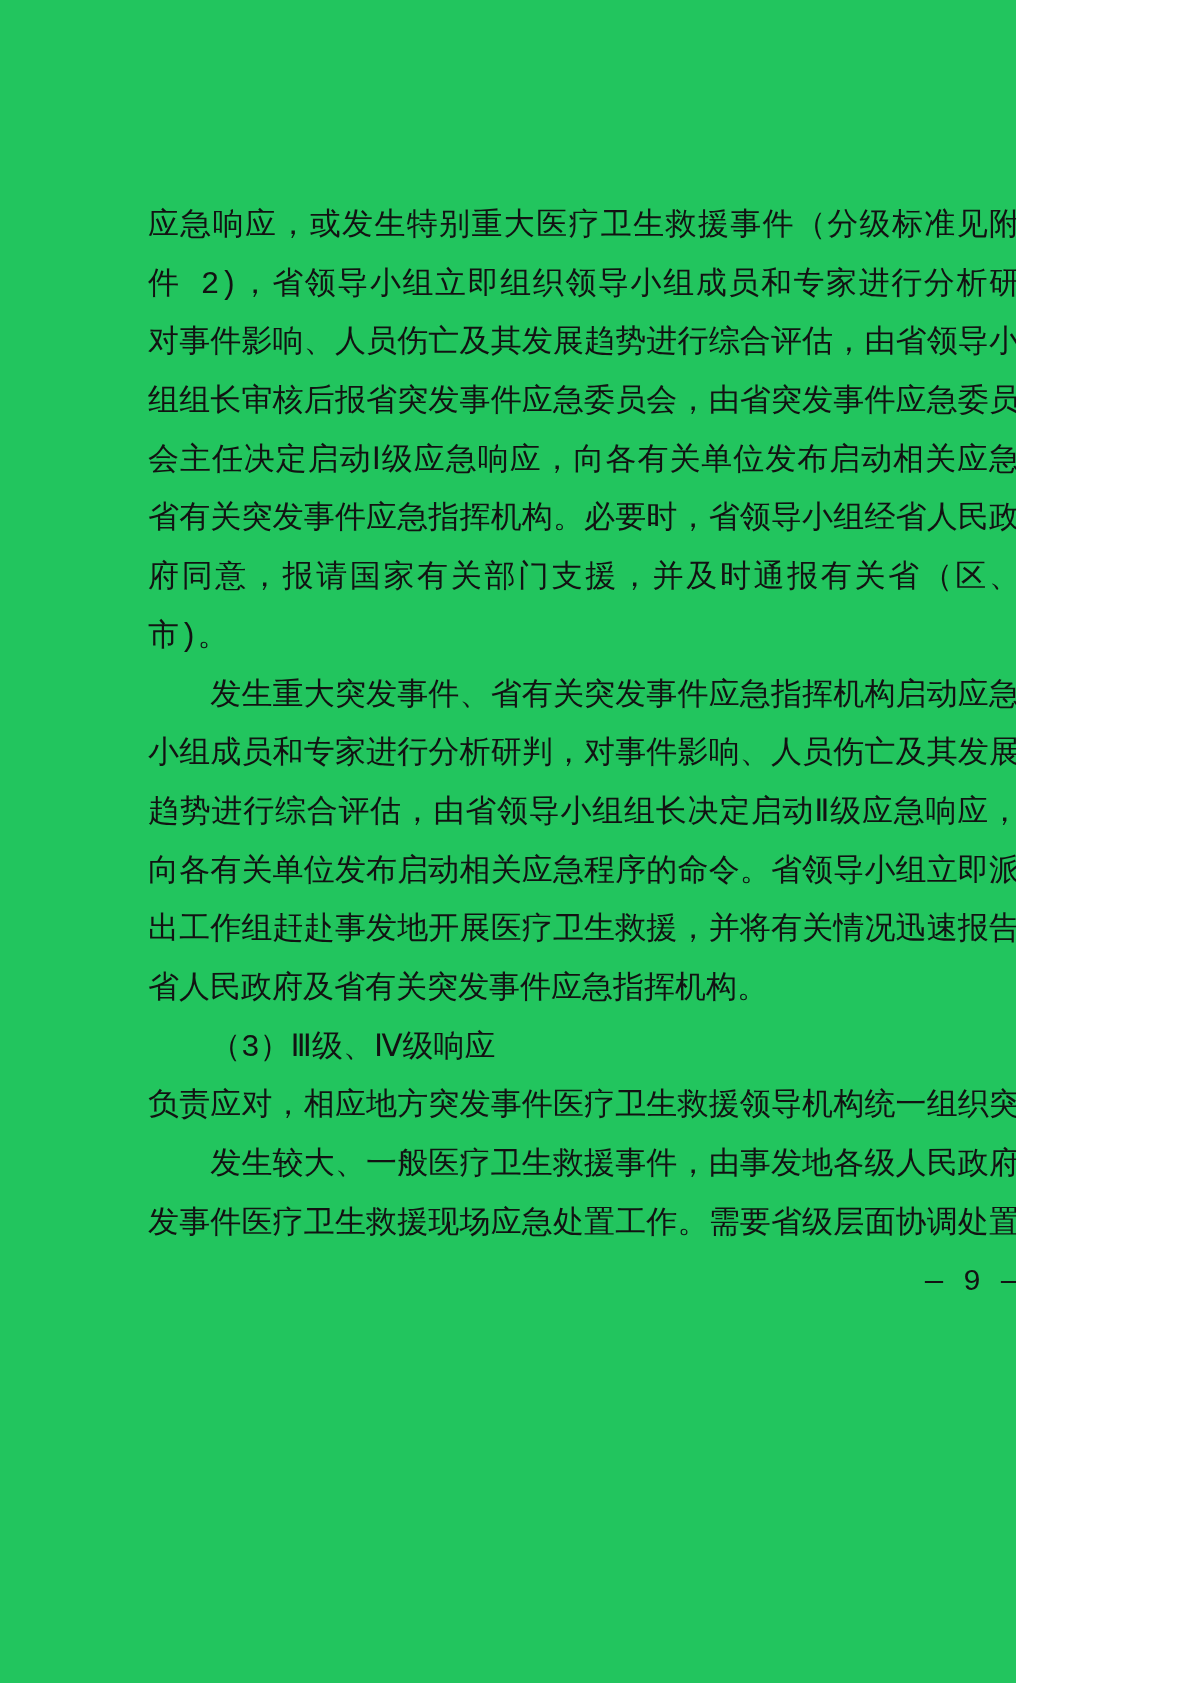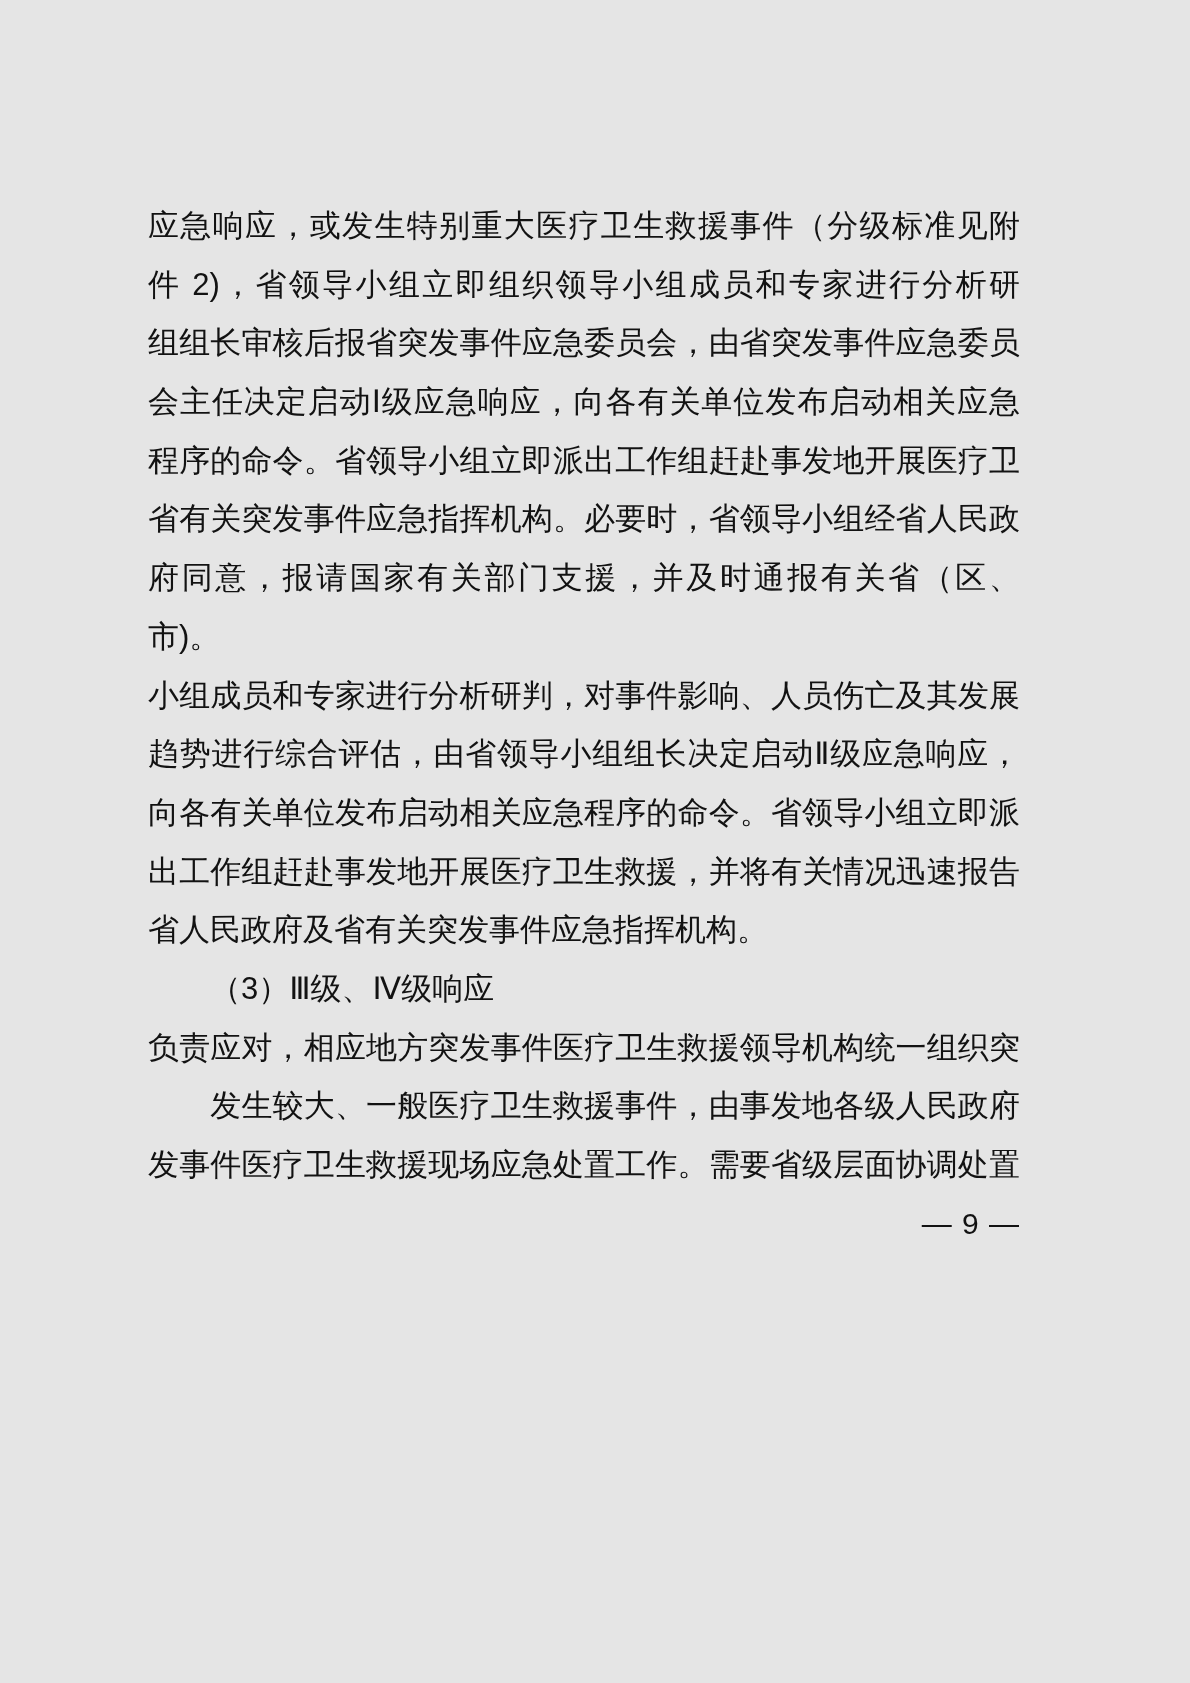--- a/index.html
+++ b/index.html
@@ -2,25 +2,25 @@
 <html><head>
 <meta charset="utf-8">
 <style>
   html, body {
     margin: 0;
     padding: 0;
     background: #ffffff;
   }
   .page {
     position: relative;
-    width: 1190px;
+    width: 1016px;
     height: 1683px;
-    background: #e5e5e5;
+    background: #22c55e;
     color: #121212;
-    font-family: Liberation Sans, sans-serif;
+    font-family: Liberation Mono, monospace;
     overflow: hidden;
   }
   .textblock {
     position: absolute;
     left: 148px;
     top: 197px;
     width: 872px;
   }
   .line {
     font-size: 31px;
@@ -49,26 +49,27 @@
     letter-spacing: 1px;
   }
 </style>
 </head>
 <body>
 
 <div class="page">
   <div class="textblock">
     <div class="line j">应急响应，或发生特别重大医疗卫生救援事件（分级标准见附</div>
     <div class="line j">件 2)，省领导小组立即组织领导小组成员和专家进行分析研判，</div>
+    <div class="line j">对事件影响、人员伤亡及其发展趋势进行综合评估，由省领导小</div>
     <div class="line j">组组长审核后报省突发事件应急委员会，由省突发事件应急委员</div>
     <div class="line j">会主任决定启动Ⅰ级应急响应，向各有关单位发布启动相关应急</div>
-    <div class="line j">程序的命令。省领导小组立即派出工作组赶赴事发地开展医疗卫</div>
     <div class="line j">省有关突发事件应急指挥机构。必要时，省领导小组经省人民政</div>
     <div class="line j">府同意，报请国家有关部门支援，并及时通报有关省（区、</div>
     <div class="line n">市)。</div>
+    <div class="line j">　　发生重大突发事件、省有关突发事件应急指挥机构启动应急</div>
     <div class="line j">小组成员和专家进行分析研判，对事件影响、人员伤亡及其发展</div>
     <div class="line j">趋势进行综合评估，由省领导小组组长决定启动Ⅱ级应急响应，</div>
     <div class="line j">向各有关单位发布启动相关应急程序的命令。省领导小组立即派</div>
     <div class="line j">出工作组赶赴事发地开展医疗卫生救援，并将有关情况迅速报告</div>
     <div class="line n">省人民政府及省有关突发事件应急指挥机构。</div>
     <div class="line n">　　（3）Ⅲ级、Ⅳ级响应</div>
     <div class="line j">负责应对，相应地方突发事件医疗卫生救援领导机构统一组织突</div>
     <div class="line j">　　发生较大、一般医疗卫生救援事件，由事发地各级人民政府</div>
     <div class="line j">发事件医疗卫生救援现场应急处置工作。需要省级层面协调处置</div>
     <div class="page-number">— 9 —</div>

